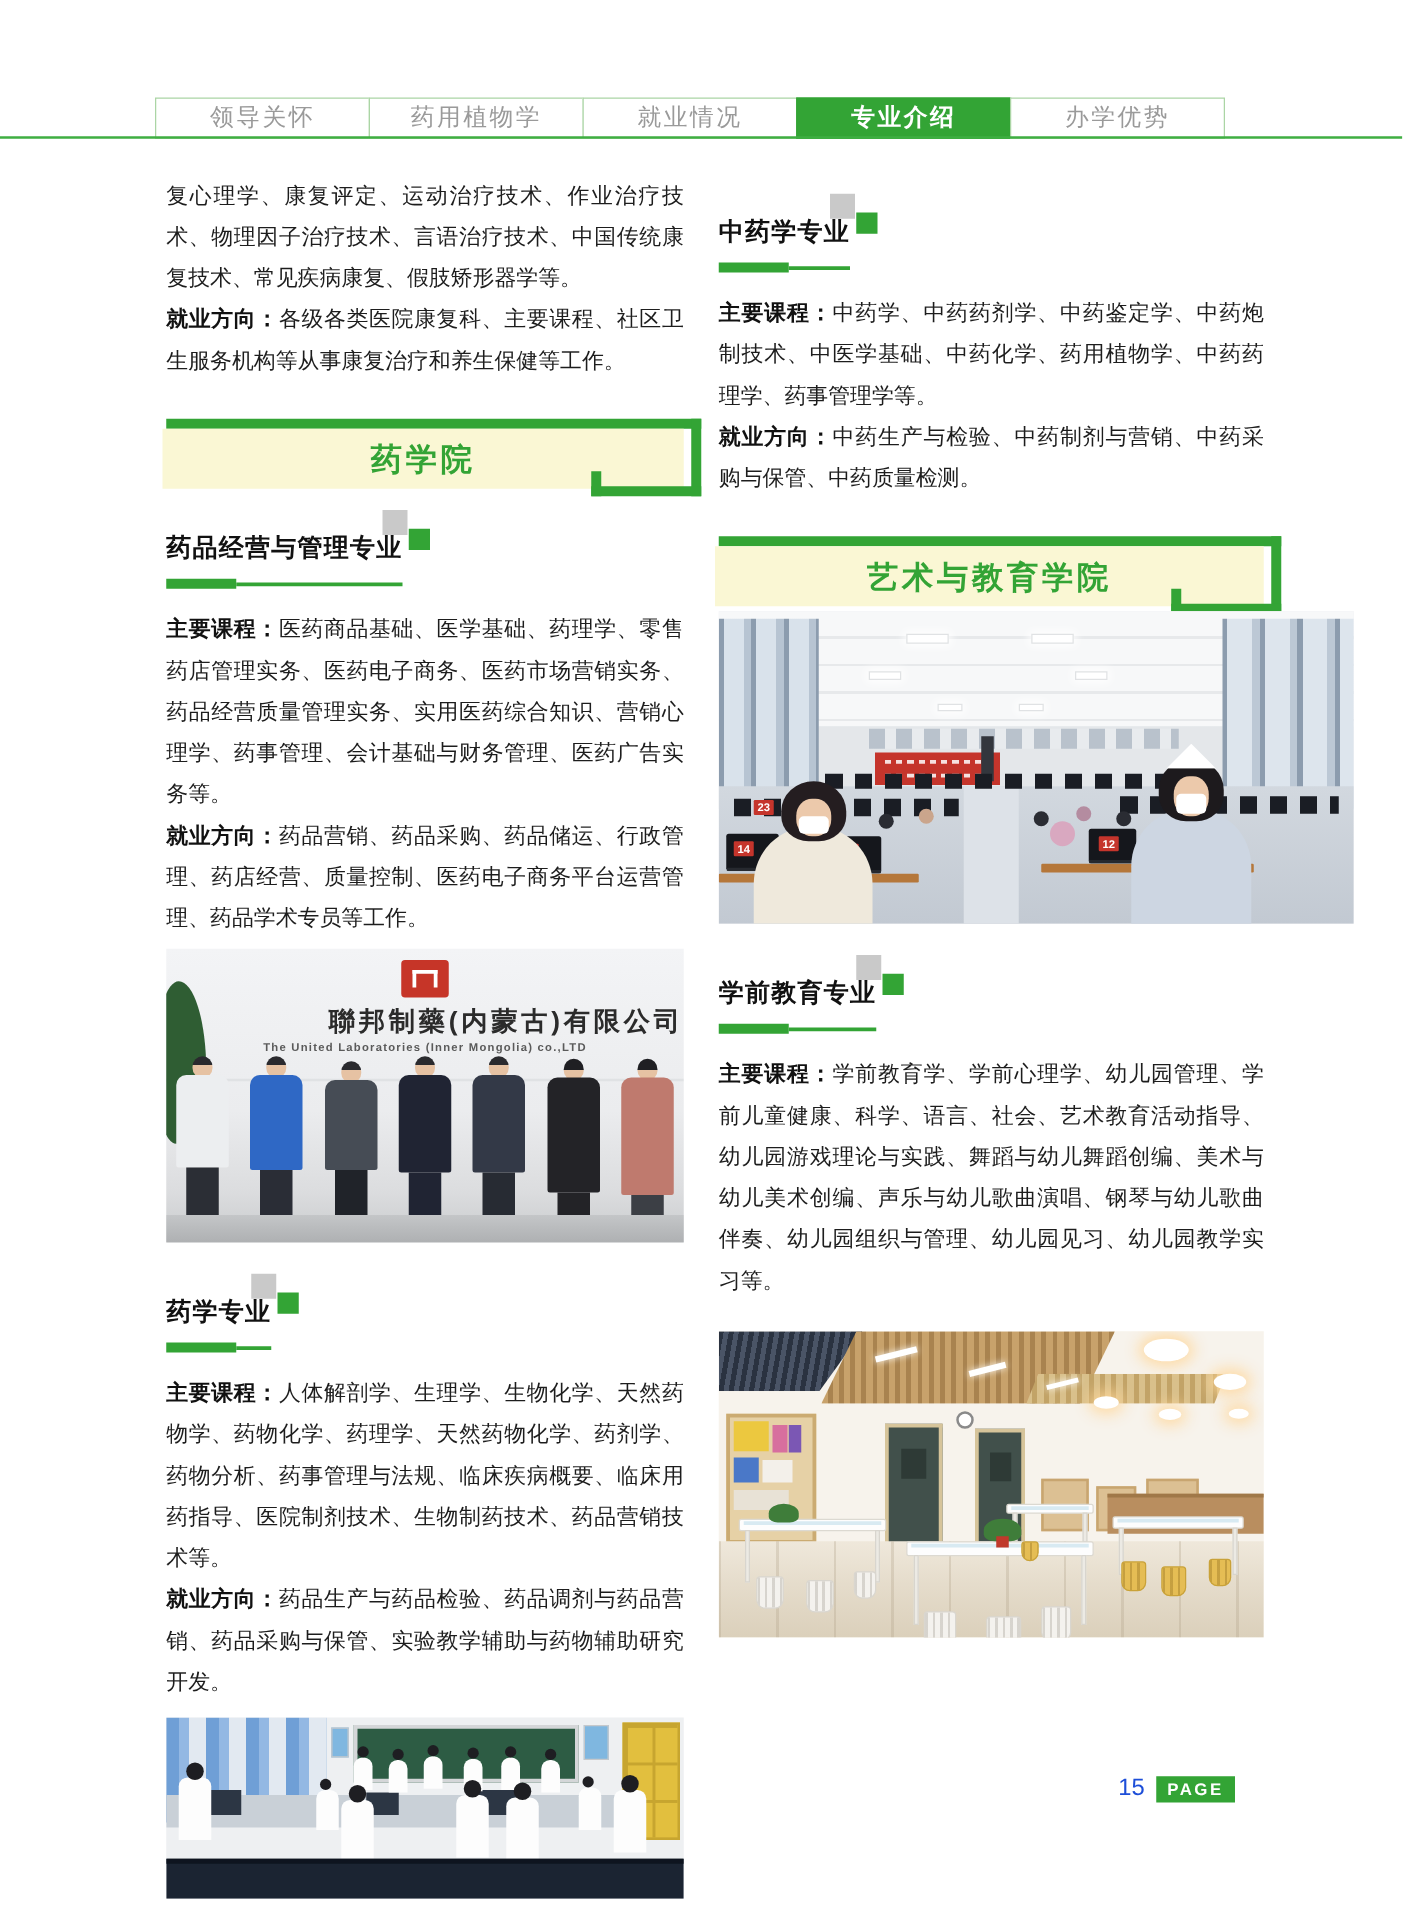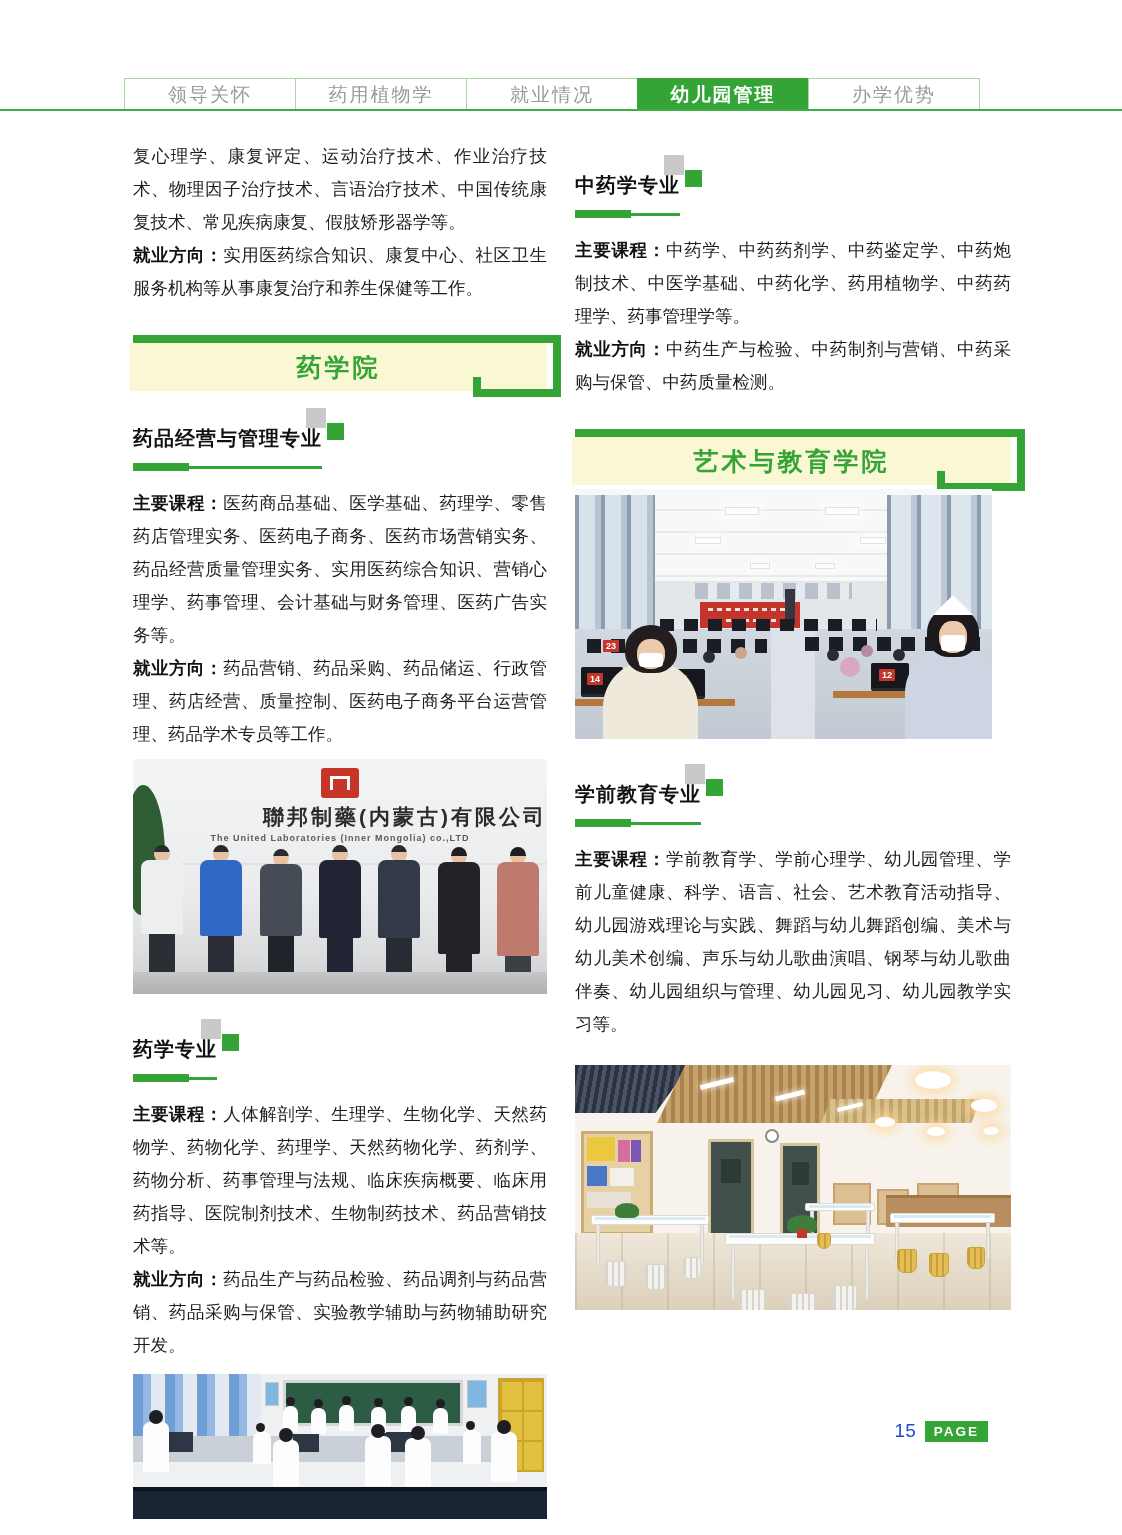--- a/index.html
+++ b/index.html
@@ -84,21 +84,21 @@
   .eq { position:absolute; background:#2c3644; }
   .p2-bench { position:absolute; left:0; right:0; bottom:0; height:32px; background:#1b2432;
               border-top:4px solid #0e141f; }
   .stu { position:absolute; width:15px; height:26px; border-radius:7px 7px 0 0; background:#fdfdfd; }
   .stu::before { content:''; position:absolute; top:-9px; left:3px; width:9px; height:9px;
                  border-radius:50%; background:#1e1e22; }
   .stu.big { width:26px; height:50px; }
   .stu.big::before { width:14px; height:14px; top:-12px; left:6px; }
 
   
-  .photo3 { width:417px; height:250px; margin-top:12px; background:#eef0f2; }
+  .photo3 { width:508px; height:250px; margin-top:12px; background:#eef0f2; }
   .p3-ceil { position:absolute; left:0; right:0; top:0; height:92px;
       background:repeating-linear-gradient(180deg,#f7f8f9 0 20px,#e7e9eb 20px 22px),#f4f5f6; }
   .p3-light { position:absolute; background:#fff; box-shadow:0 0 8px 2px rgba(255,255,255,.95);
               border:1px solid #e0e2e4; }
   .p3-wallband { position:absolute; left:80px; right:105px; top:92px; height:48px; background:#e4e7ea; }
   .p3-clerestory { position:absolute; left:120px; right:140px; top:94px; height:16px;
       background:repeating-linear-gradient(90deg,#b9c2cc 0 13px,#e8ebee 13px 22px); }
   .p3-banner { position:absolute; left:125px; top:113px; width:100px; height:26px; background:#c5352c; }
   .p3-banner::before, .p3-banner::after { content:''; position:absolute; left:8px; right:8px; height:3px;
       background:repeating-linear-gradient(90deg,rgba(255,255,255,.85) 0 5px,transparent 5px 9px); }
@@ -184,29 +184,29 @@
 </style>
 </head>
 <body>
 
 <div class="page">
 
   <nav class="tabs">
     <div class="tab">领导关怀</div>
     <div class="tab">药用植物学</div>
     <div class="tab">就业情况</div>
-    <div class="tab active">幼儿园管理</div>
+    <div class="tab active">专业介绍</div>
     <div class="tab">办学优势</div>
   </nav>
   <div class="nav-underline"></div>
 
   <div class="col col-left">
 
     <p class="body-text">复心理学、康复评定、运动治疗技术、作业治疗技术、物理因子治疗技术、言语治疗技术、中国传统康复技术、常见疾病康复、假肢矫形器学等。</p>
-    <p class="body-text"><b>就业方向：</b><span>实用医药综合知识、康复中心、社区卫生服务机构等从事康复治疗和养生保健等工作。</span></p>
+    <p class="body-text"><b>就业方向：</b><span>各级各类医院康复科、主要课程、社区卫生服务机构等从事康复治疗和养生保健等工作。</span></p>
 
     
     <div class="banner">
       <div class="banner-top"></div>
       <div class="banner-box">
         <span class="banner-text">药学院</span>
       </div>
       <div class="banner-right"></div>
       <div class="banner-hook-h"></div>
       <div class="banner-hook-v"></div>

